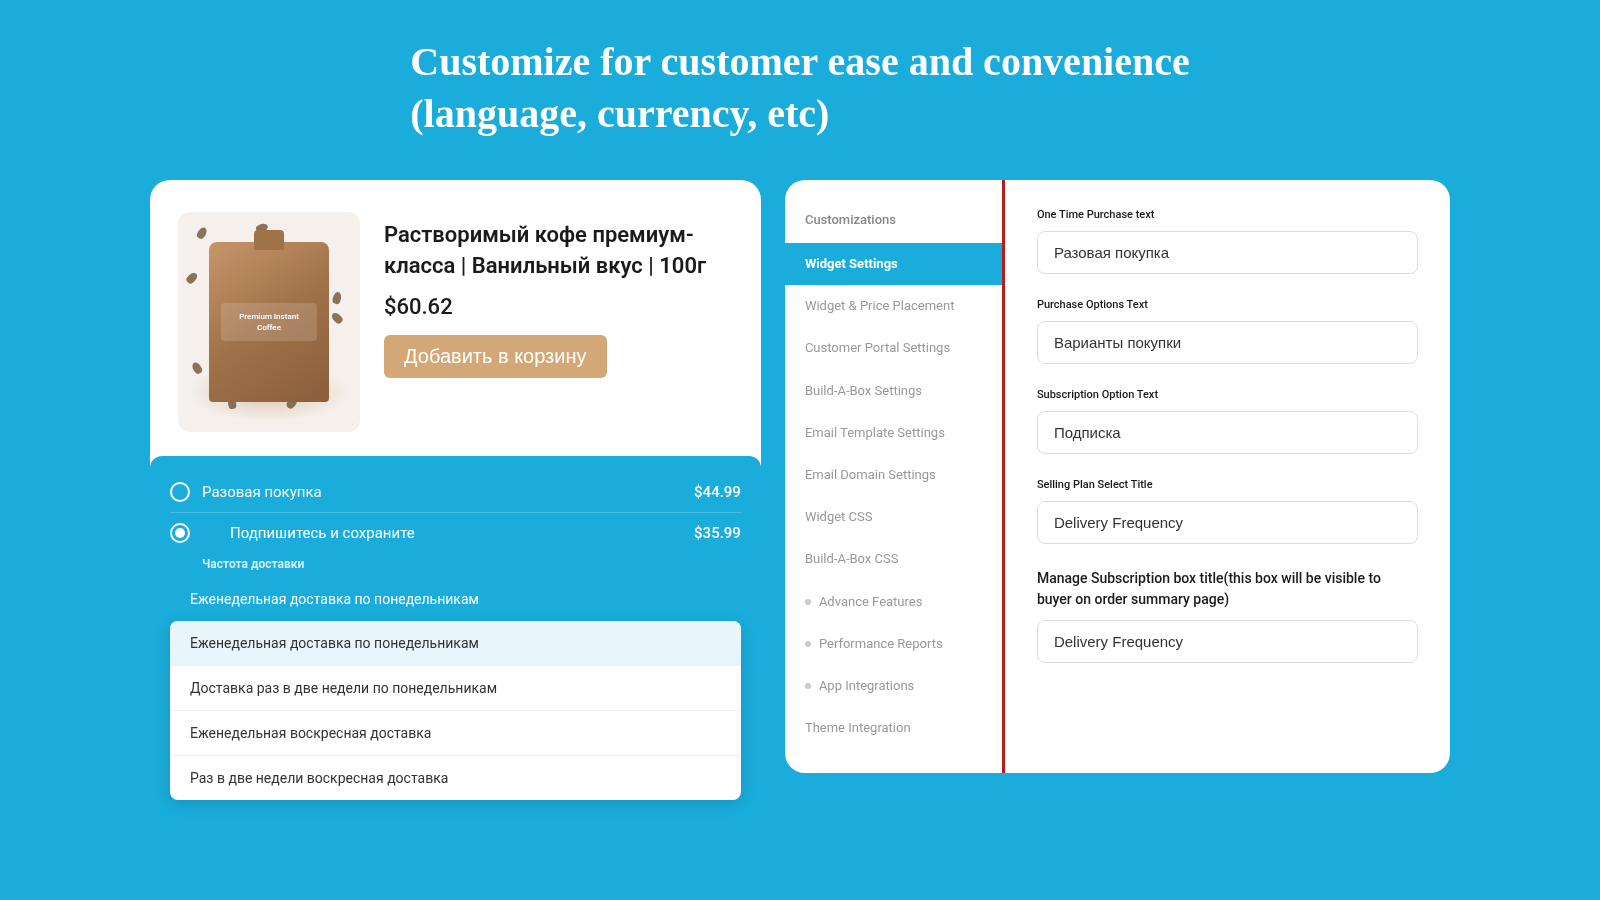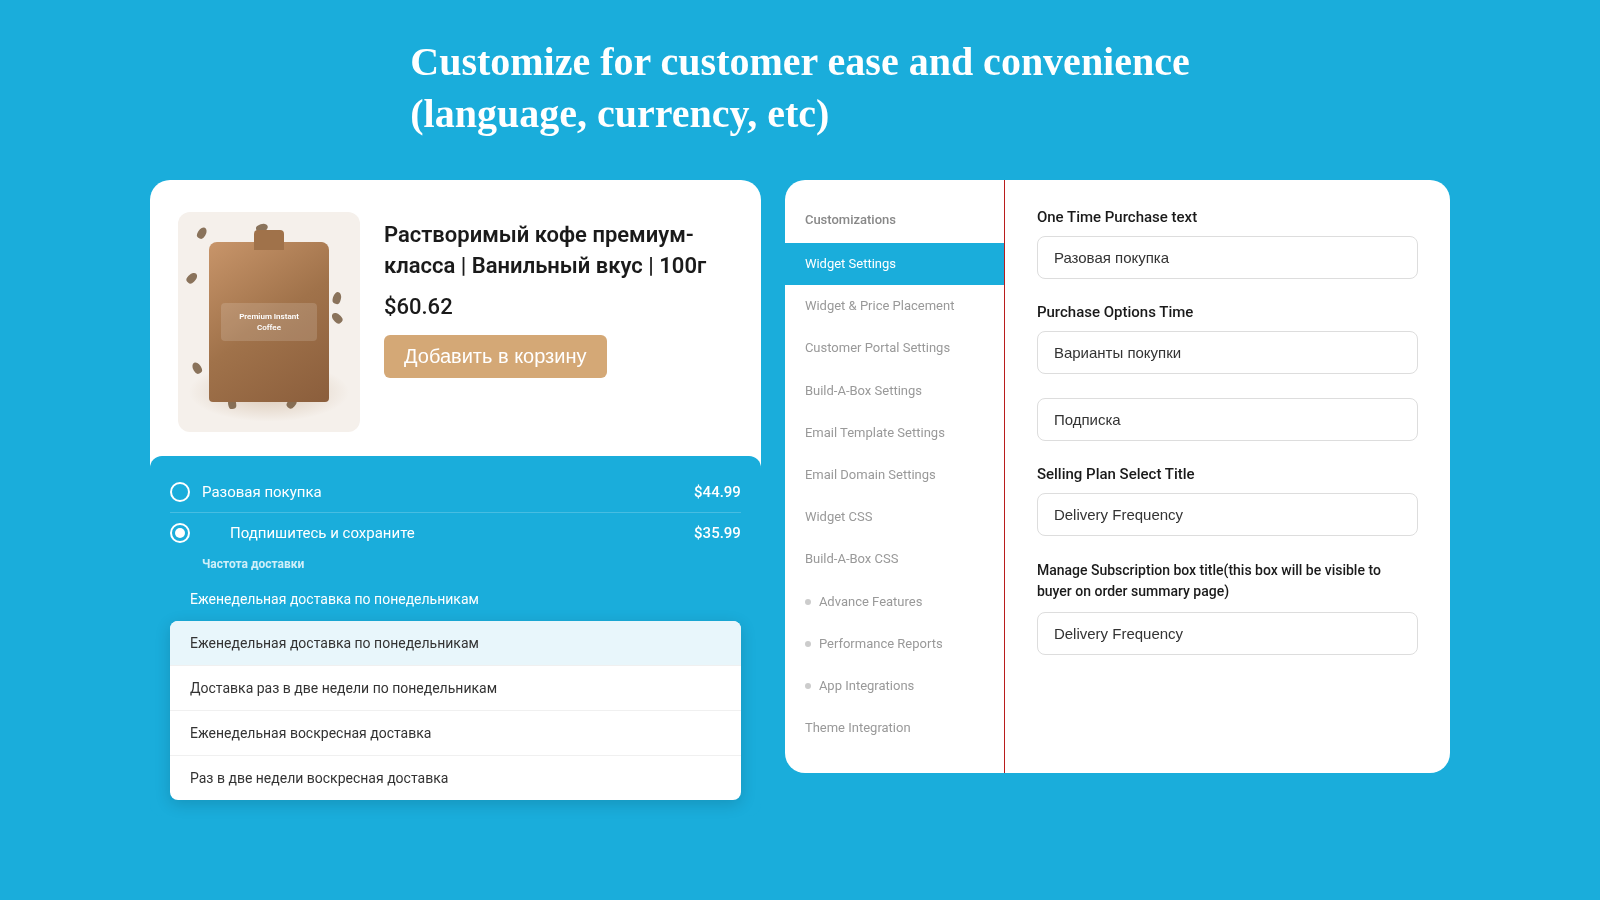--- a/index.html
+++ b/index.html
@@ -254,21 +254,21 @@
       border-radius: 20px;
       width: 700px;
       min-height: 580px;
       display: flex;
       overflow: hidden;
     }
 
     .sidebar {
       width: 220px;
       padding: 24px 0;
-      border-right: 1px solid #b91c1c;
+      border-right: 3px solid #b91c1c;
       flex-shrink: 0;
     }
 
     .sidebar-label {
       font-size: 13px;
       color: #888;
       font-weight: 500;
       padding: 8px 20px 16px;
     }
 
@@ -276,21 +276,21 @@
       padding: 12px 20px;
       font-size: 13px;
       color: #999;
       cursor: pointer;
       line-height: 1.4;
     }
 
     .sidebar-item.active {
       background: #1AADDB;
       color: white;
-      font-weight: 400;
+      font-weight: 700;
     }
 
     .sidebar-item.has-dot {
       display: flex;
       align-items: center;
       gap: 8px;
     }
 
     .sidebar-dot {
       width: 6px;
@@ -304,21 +304,21 @@
       flex: 1;
       padding: 28px 32px;
       overflow-y: auto;
     }
 
     .field-group {
       margin-bottom: 24px;
     }
 
     .field-label {
-      font-size: 15px;
+      font-size: 11px;
       font-weight: 500;
       color: #1a1a1a;
       margin-bottom: 10px;
     }
 
     .text-input {
       width: 100%;
       padding: 12px 16px;
       border: 1px solid #ddd;
       border-radius: 8px;
@@ -424,24 +424,25 @@
       </div>
       <div class="sidebar-item">Theme Integration</div>
     </div>
 
     <div class="settings-panel">
       <div class="field-group">
         <div class="field-label">One Time Purchase text</div>
         <input class="text-input" type="text" value="Разовая покупка" style="">
       </div>
       <div class="field-group">
-        <div class="field-label">Purchase Options Time</div>
+        <div class="field-label">Purchase Options Text</div>
         <input class="text-input" type="text" value="Варианты покупки" style="">
       </div>
       <div class="field-group">
+        <div class="field-label">Subscription Option Text</div>
         <input class="text-input" type="text" value="Подписка" style="">
       </div>
       <div class="field-group">
         <div class="field-label">Selling Plan Select Title</div>
         <input class="text-input" type="text" value="Delivery Frequency" style="">
       </div>
       <div class="field-group">
         <div class="multi-line-label">Manage Subscription box title(this box will be visible to buyer on order summary page)</div>
         <input class="text-input" type="text" value="Delivery Frequency" style="">
       </div>

